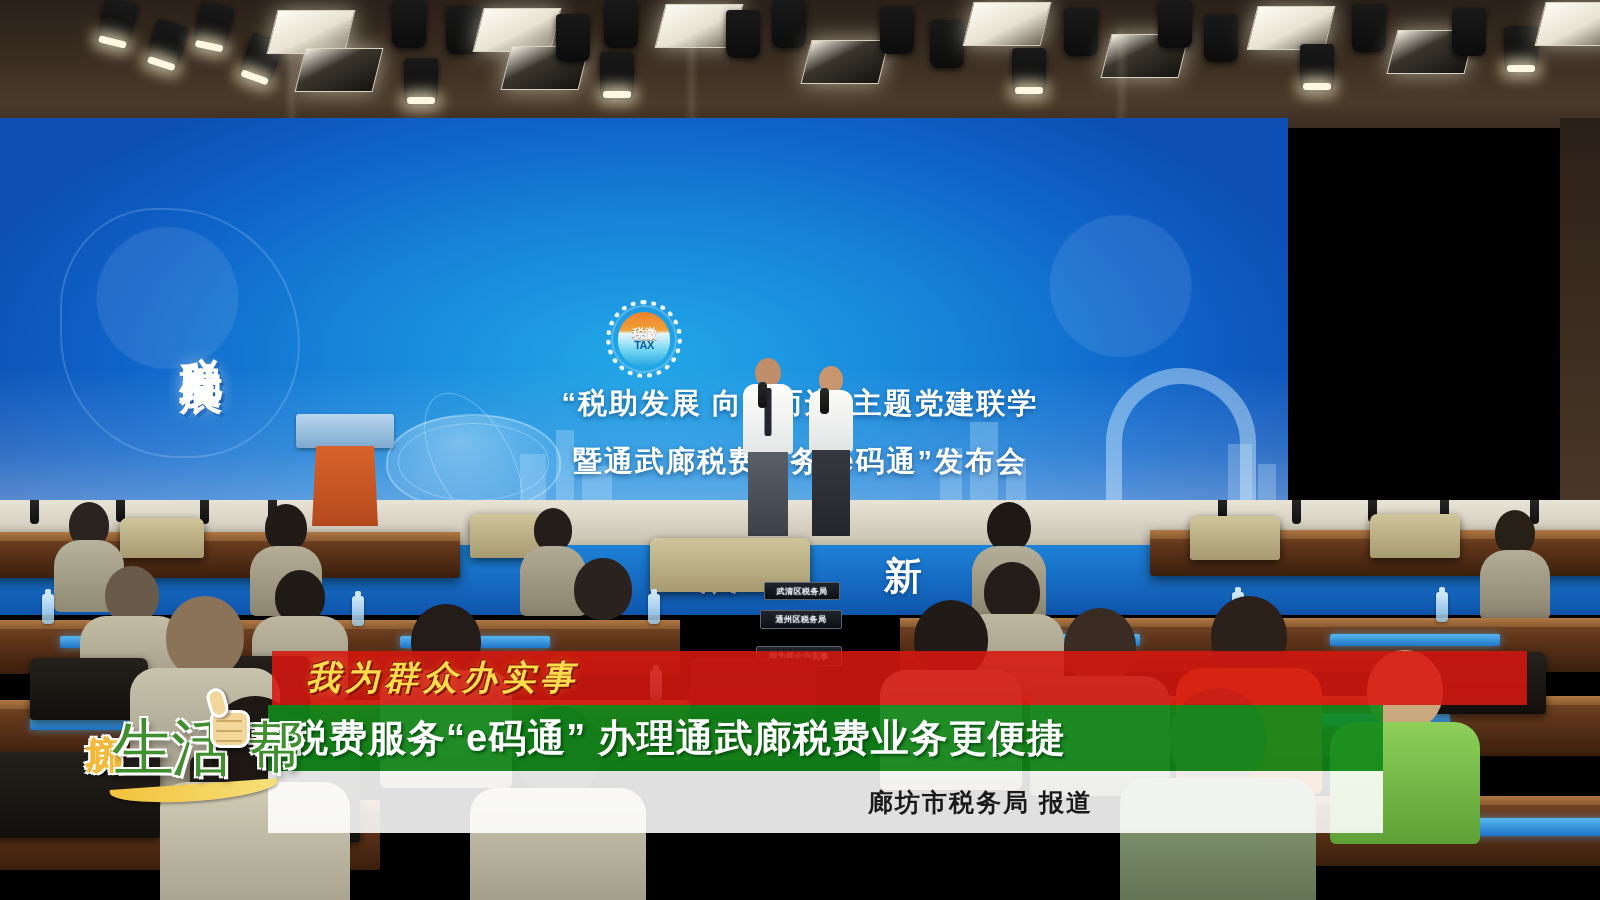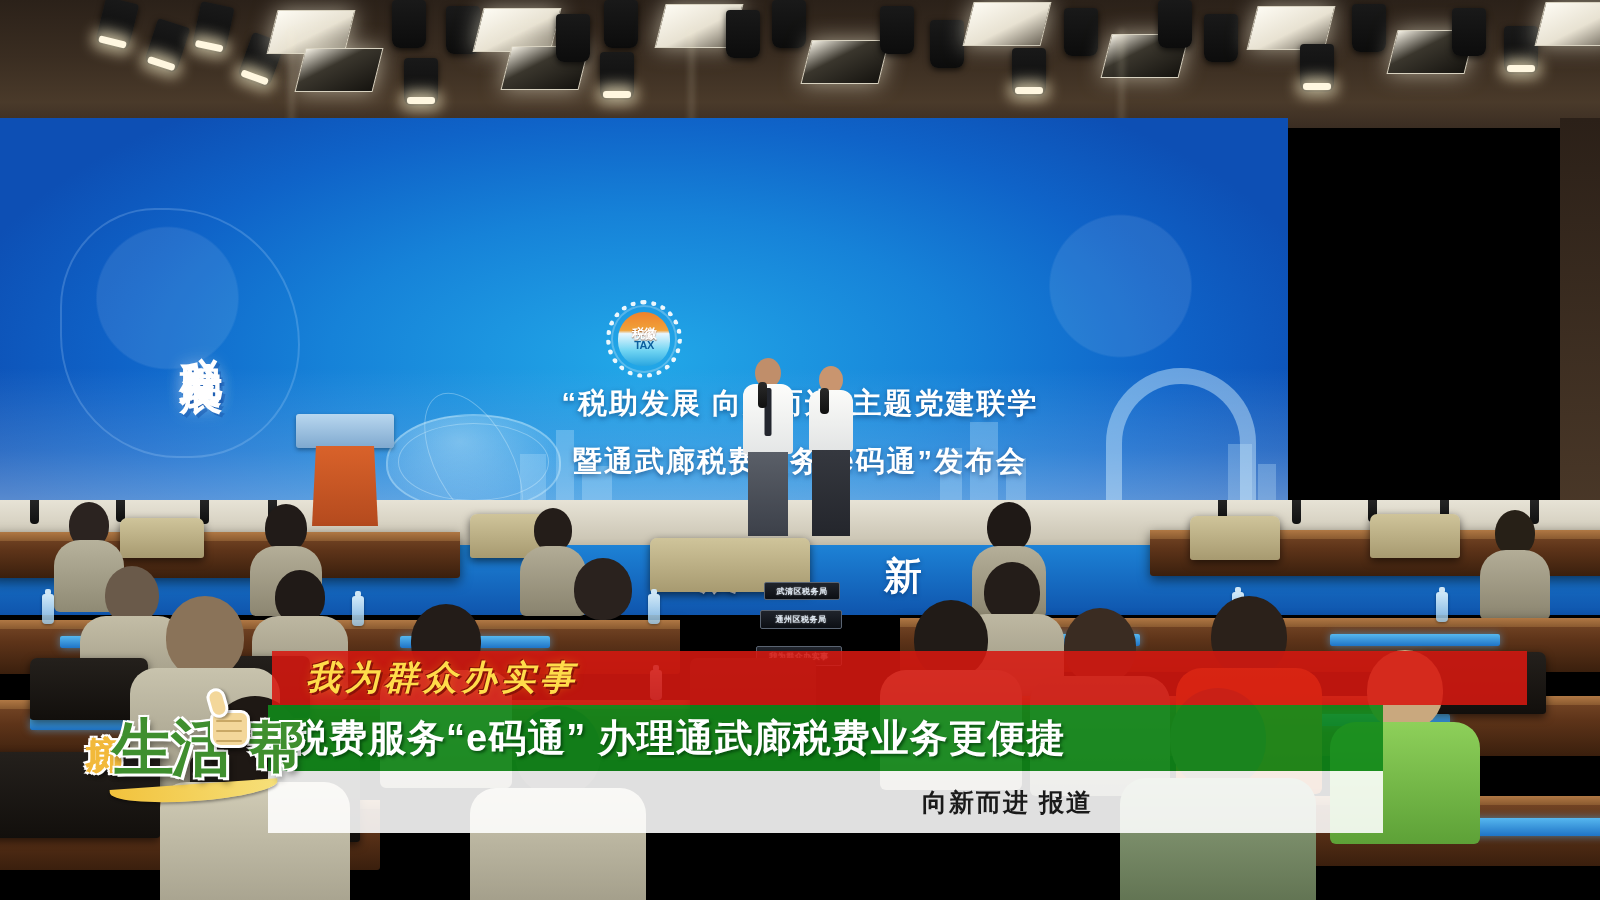--- a/index.html
+++ b/index.html
@@ -252,21 +252,21 @@
   .logo{ position:absolute; left:52px; top:688px; width:226px; height:118px; }
   .logo .lf{
     position:absolute; left:8px; top:16px; width:62px; height:92px;
     color:#f2b93a; font-size:37px; font-weight:800; line-height:.98;
     writing-mode:vertical-rl; text-orientation:upright;
     text-shadow:2px 2px 0 #fff, -2px -2px 0 #fff, 2px -2px 0 #fff, -2px 2px 0 #fff,
                 3px 4px 4px rgba(0,0,0,.5);
   }
   .logo .big{
     position:absolute; left:60px; top:18px;
-    font-size:62px; font-weight:700; color:#3f8f2e; letter-spacing:-3px;
+    font-size:62px; font-weight:400; color:#3f8f2e; letter-spacing:-3px;
     text-shadow:3px 3px 0 #fff, -2px -2px 0 #fff, 2px -2px 0 #fff, -2px 2px 0 #fff,
                 4px 6px 6px rgba(0,0,0,.45);
   }
   .logo .swoosh{
     position:absolute; left:58px; top:96px; width:168px; height:17px;
     background:linear-gradient(90deg,#f2c23c,#f6e07a);
     border-radius:0 0 60% 60%/0 0 100% 100%;
     transform:rotate(-4deg); box-shadow:0 2px 3px rgba(0,0,0,.35);
   }
   .logo .thumb{
@@ -550,21 +550,21 @@
     </div>
   </div>
 
   <div class="lt-red">
     <div class="txt">我为群众办实事</div>
   </div>
   <div class="lt-green">
     <div class="txt">税费服务“e码通” 办理通武廊税费业务更便捷</div>
   </div>
   <div class="lt-white">
-    <div class="txt">向新而进 报道</div>
+    <div class="txt">廊坊市税务局 报道</div>
   </div>
 
   <div class="logo">
     <div class="swoosh"></div>
     <div class="lf">廊坊</div>
     <div class="big">生活</div>
     <div class="big" style="left:196px;top:22px;font-size:56px;color:#3f8f2e">帮</div>
     <div class="thumb">
       <div class="palm"></div>
       <div class="up"></div>

